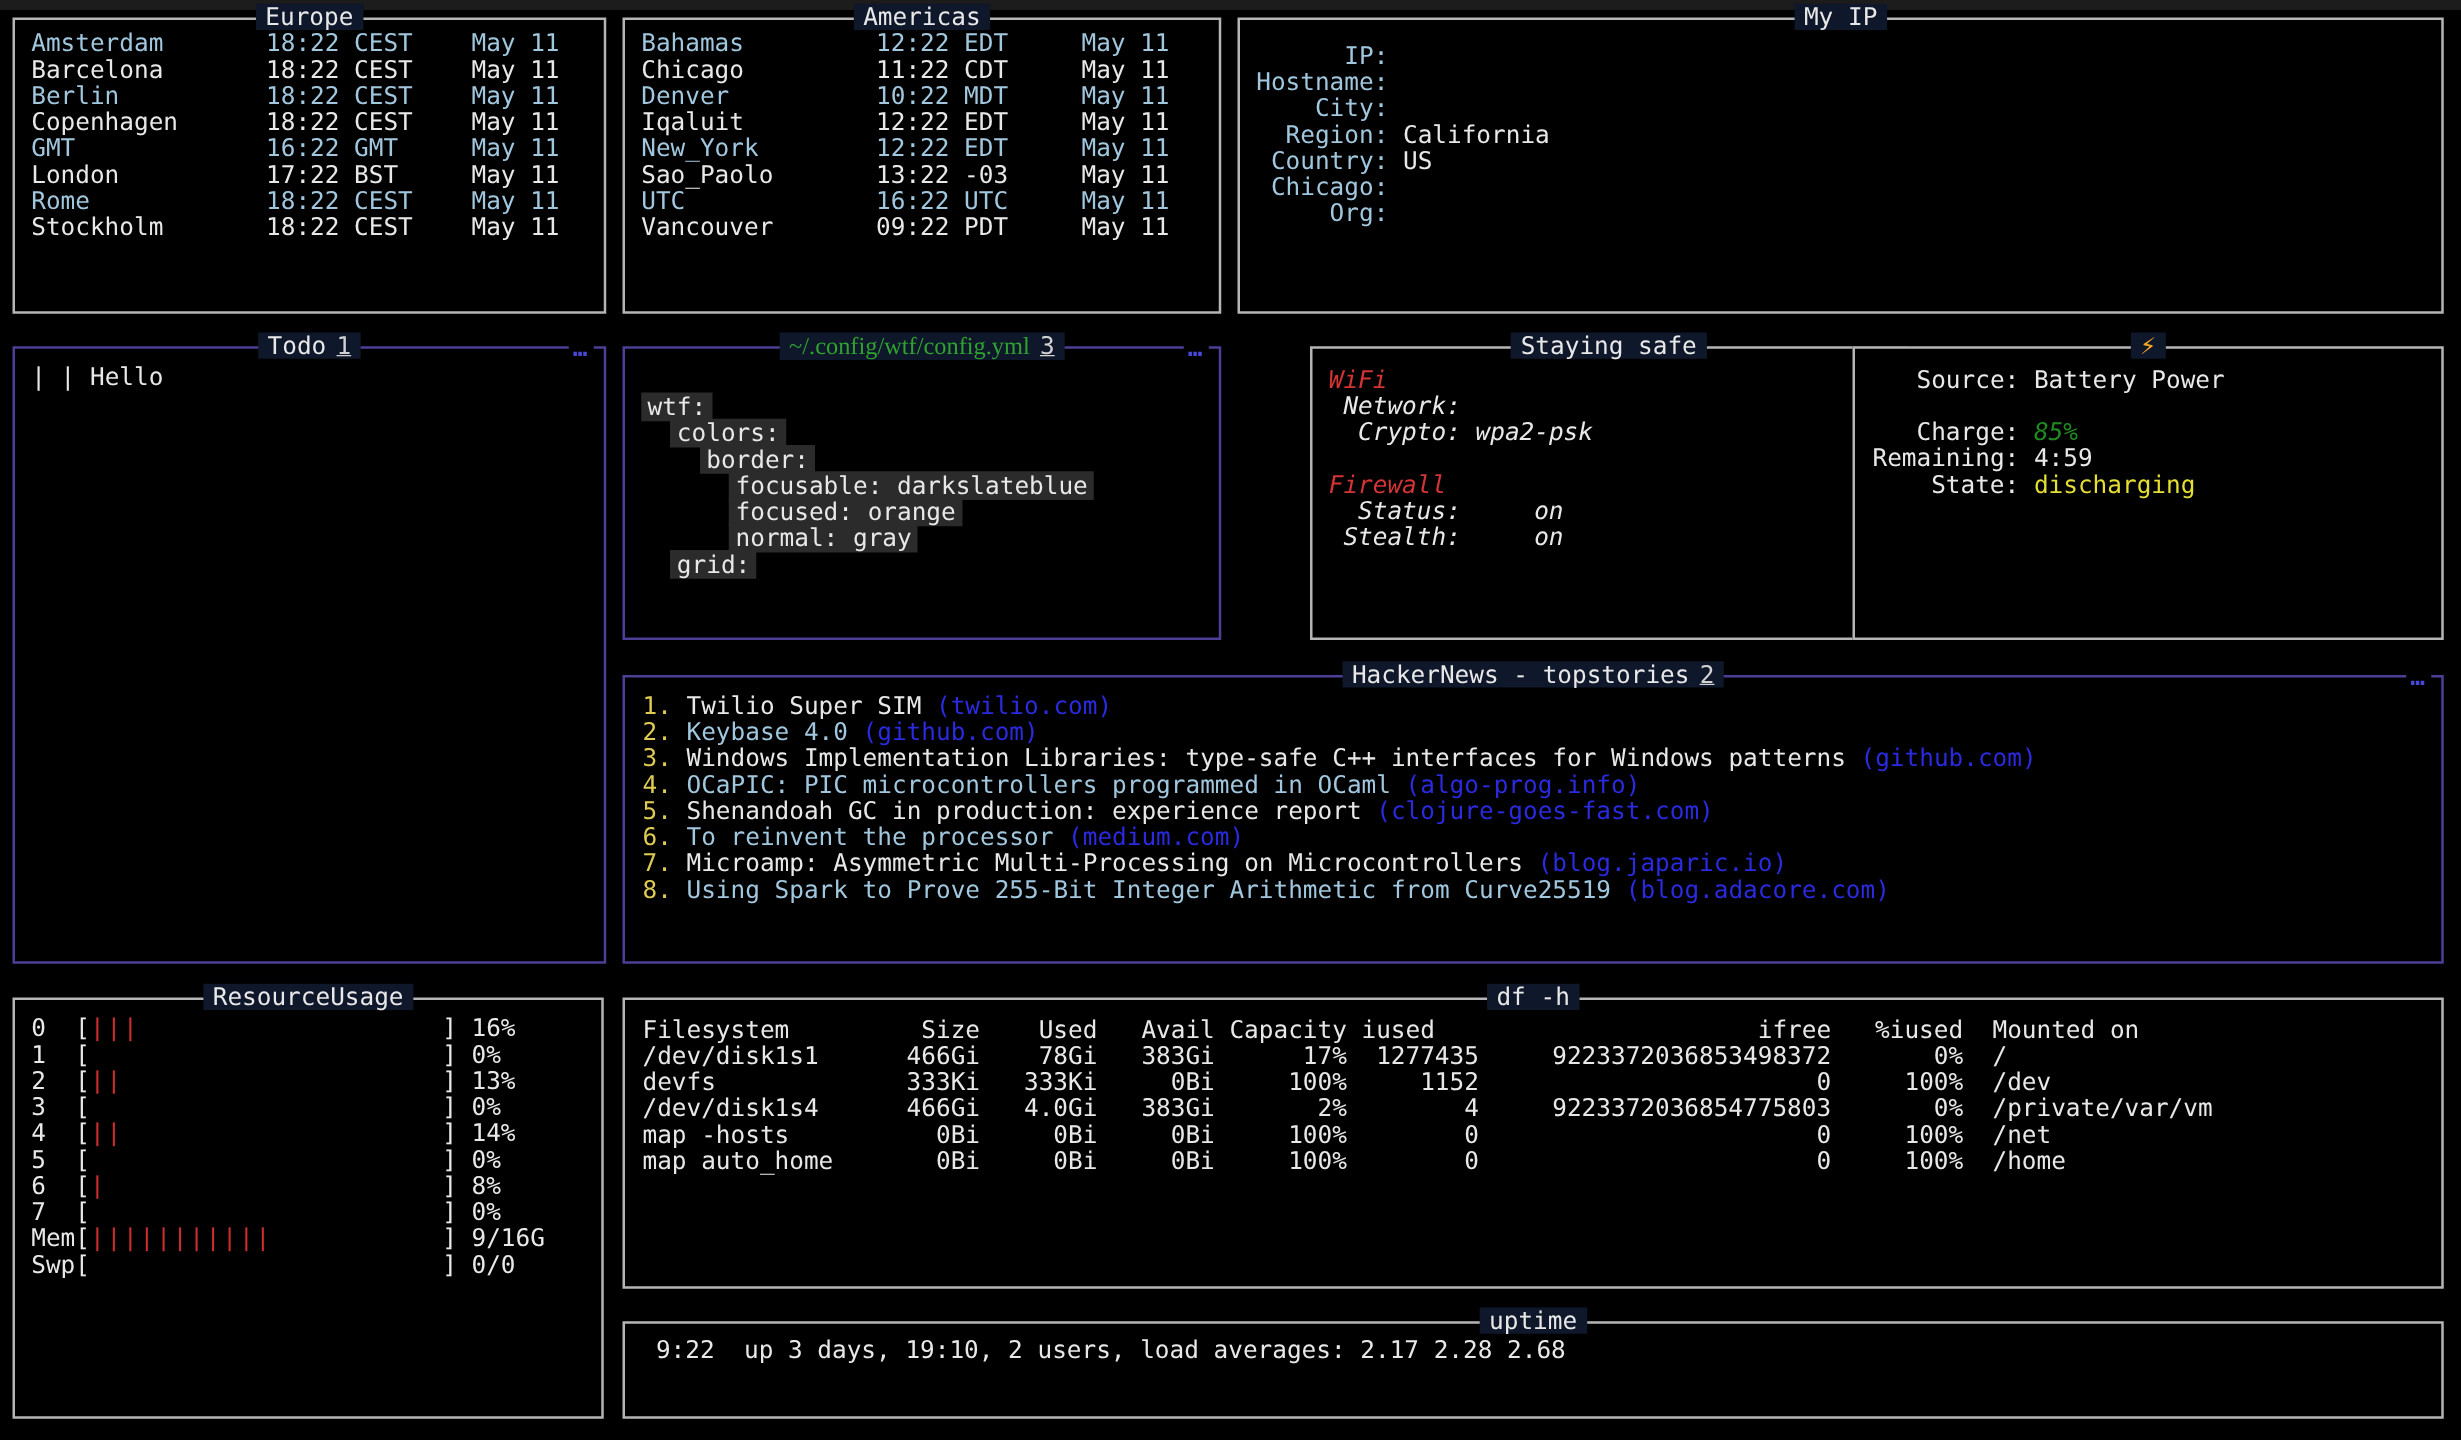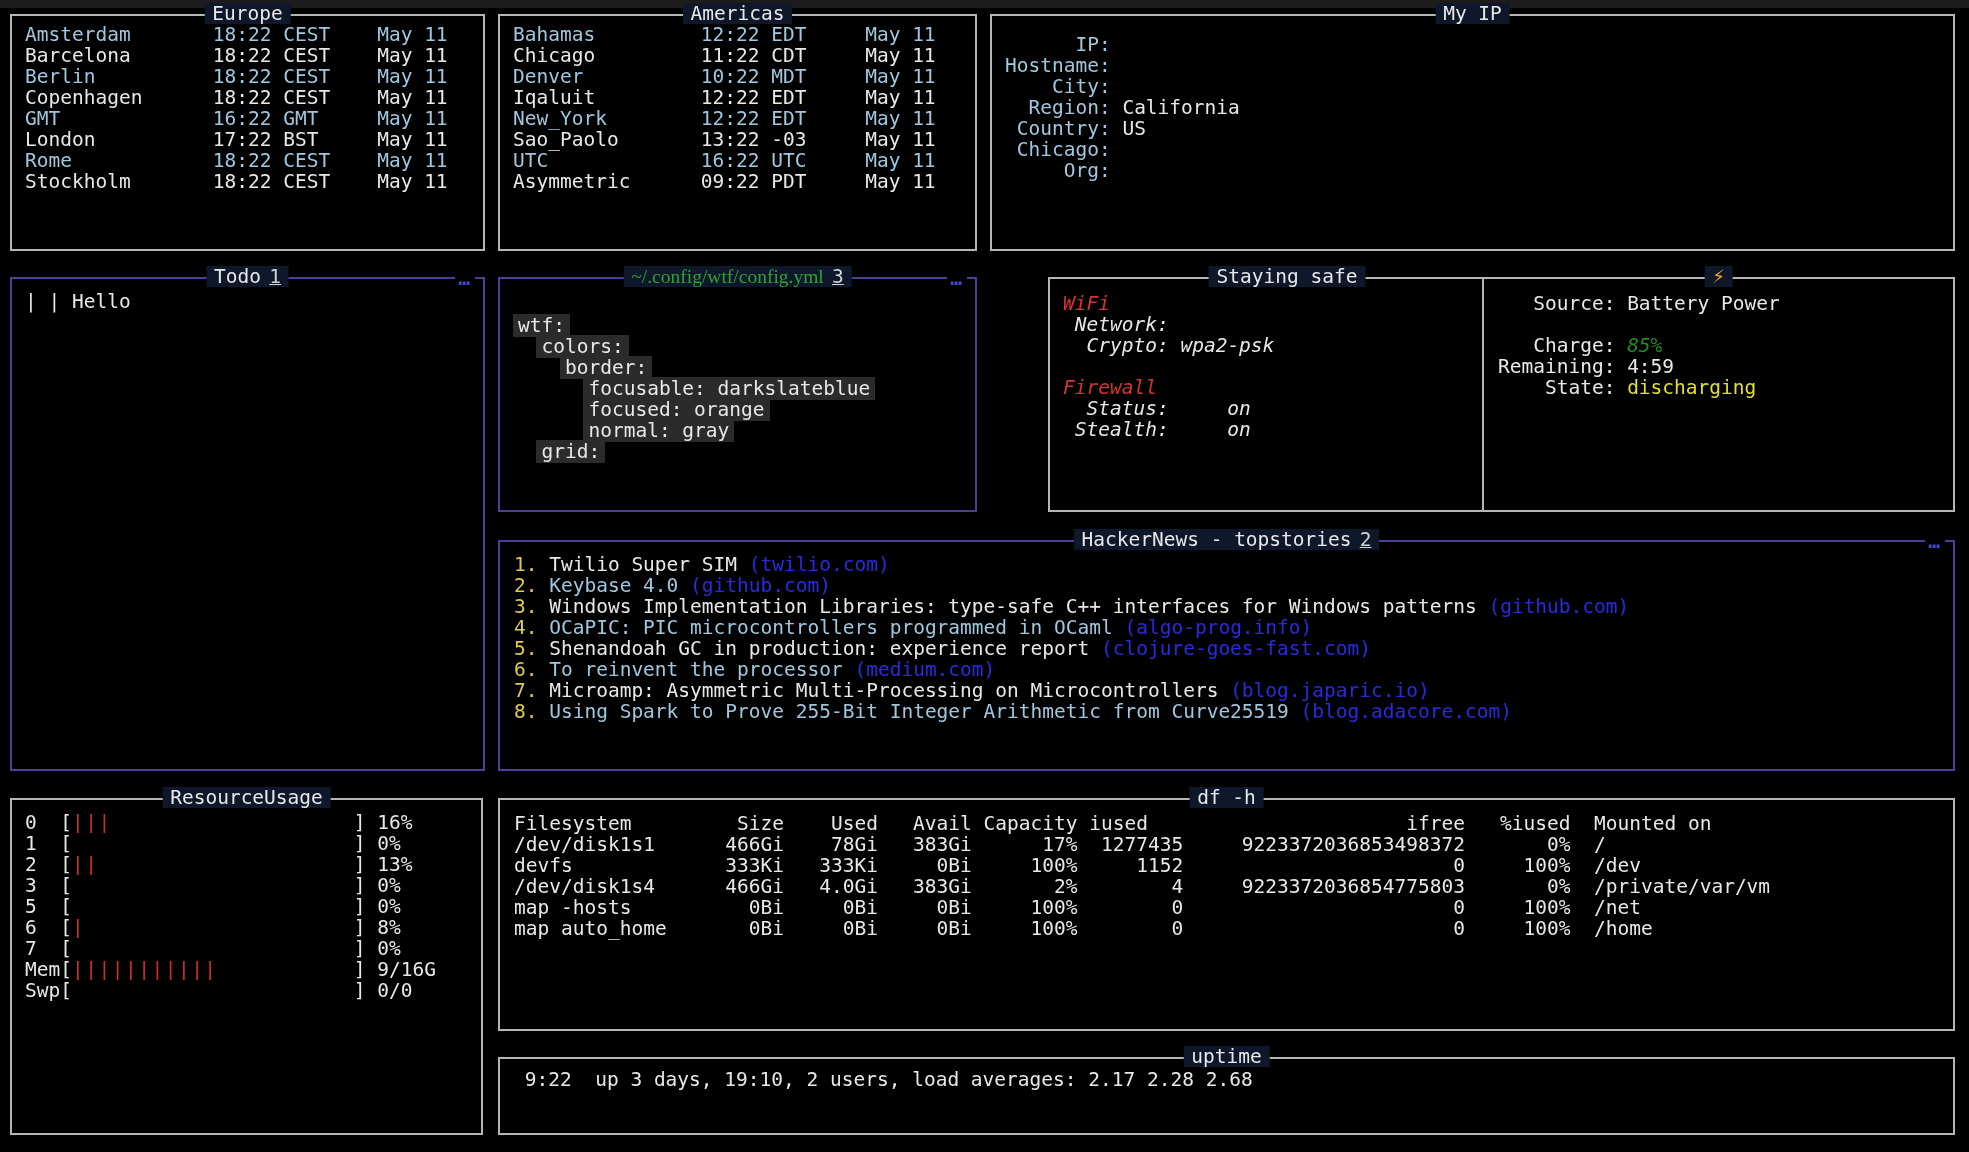--- a/index.html
+++ b/index.html
@@ -114,21 +114,21 @@
     <span class="ptitle">Americas</span>
     <div class="content">
 
     <div class="row blue"><span class="c-name">Bahamas</span><span class="c-tz">12:22 EDT</span><span class="c-date">May 11</span></div>
         <div class="row white"><span class="c-name">Chicago</span><span class="c-tz">11:22 CDT</span><span class="c-date">May 11</span></div>
         <div class="row blue"><span class="c-name">Denver</span><span class="c-tz">10:22 MDT</span><span class="c-date">May 11</span></div>
         <div class="row white"><span class="c-name">Iqaluit</span><span class="c-tz">12:22 EDT</span><span class="c-date">May 11</span></div>
         <div class="row blue"><span class="c-name">New_York</span><span class="c-tz">12:22 EDT</span><span class="c-date">May 11</span></div>
         <div class="row white"><span class="c-name">Sao_Paolo</span><span class="c-tz">13:22 -03</span><span class="c-date">May 11</span></div>
         <div class="row blue"><span class="c-name">UTC</span><span class="c-tz">16:22 UTC</span><span class="c-date">May 11</span></div>
-        <div class="row white"><span class="c-name">Asymmetric</span><span class="c-tz">09:22 PDT</span><span class="c-date">May 11</span></div>
+        <div class="row white"><span class="c-name">Vancouver</span><span class="c-tz">09:22 PDT</span><span class="c-date">May 11</span></div>
       </div>
   </div>
 
   <div class="panel myip" style="left:990px;top:14px;width:965px;height:237px;">
     <span class="ptitle">My IP</span>
     <div class="content">
 
     <div class="row"><span class="ip-label">IP:</span><span class="ip-value"></span></div>
         <div class="row"><span class="ip-label">Hostname:</span><span class="ip-value"></span></div>
         <div class="row"><span class="ip-label">City:</span><span class="ip-value"></span></div>
@@ -204,20 +204,21 @@
   </div>
 
   <div class="panel resource" style="left:10px;top:798px;width:473px;height:337px;">
     <span class="ptitle">ResourceUsage</span>
     <div class="content">
 
     <div class="row"><span class="r-lbl">0</span><span>[</span><span class="r-bars">|||</span><span>]</span><span class="r-val">16%</span></div>
         <div class="row"><span class="r-lbl">1</span><span>[</span><span class="r-bars"></span><span>]</span><span class="r-val">0%</span></div>
         <div class="row"><span class="r-lbl">2</span><span>[</span><span class="r-bars">||</span><span>]</span><span class="r-val">13%</span></div>
         <div class="row"><span class="r-lbl">3</span><span>[</span><span class="r-bars"></span><span>]</span><span class="r-val">0%</span></div>
+        <div class="row"><span class="r-lbl">4</span><span>[</span><span class="r-bars">||</span><span>]</span><span class="r-val">14%</span></div>
         <div class="row"><span class="r-lbl">5</span><span>[</span><span class="r-bars"></span><span>]</span><span class="r-val">0%</span></div>
         <div class="row"><span class="r-lbl">6</span><span>[</span><span class="r-bars">|</span><span>]</span><span class="r-val">8%</span></div>
         <div class="row"><span class="r-lbl">7</span><span>[</span><span class="r-bars"></span><span>]</span><span class="r-val">0%</span></div>
         <div class="row"><span class="r-lbl">Mem</span><span>[</span><span class="r-bars">|||||||||||</span><span>]</span><span class="r-val">9/16G</span></div>
         <div class="row"><span class="r-lbl">Swp</span><span>[</span><span class="r-bars"></span><span>]</span><span class="r-val">0/0</span></div>
       </div>
   </div>
 
   <div class="panel df" style="left:498px;top:798px;width:1457px;height:233px;">
     <span class="ptitle">df -h</span>

